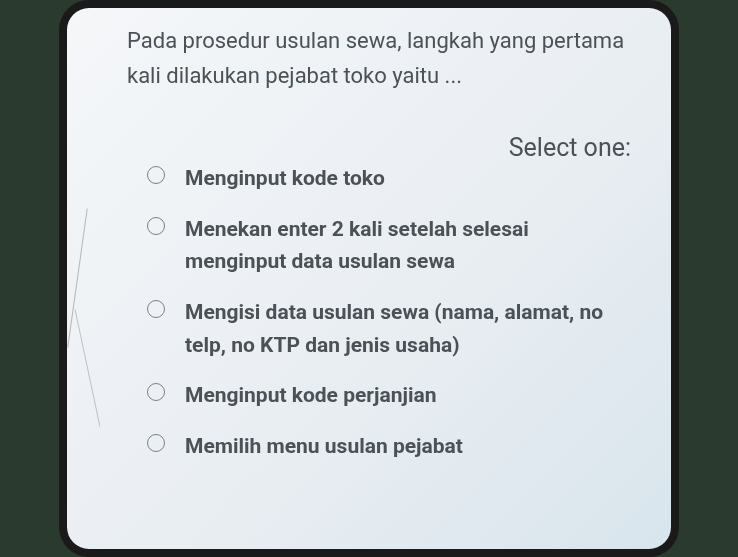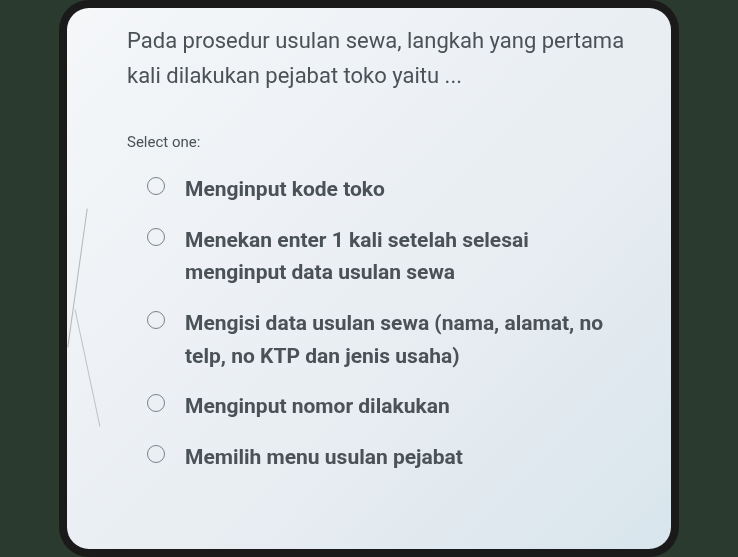--- a/index.html
+++ b/index.html
@@ -31,23 +31,23 @@
       position: relative;
     }
     .question-text {
       font-size: 22px;
       color: #4a5258;
       line-height: 1.6;
       margin-bottom: 40px;
       margin-top: 5px;
     }
     .select-label {
-      font-size: 15px;
+      font-size: 25px;
       color: #4a5258;
-      margin-bottom: 22px;
+      text-align: right;
     }
     .options-container {
       padding-left: 20px;
       font-weight: bold;
     }
     .option-row {
       display: flex;
       align-items: flex-start;
       margin-bottom: 18px;
       cursor: pointer;
@@ -99,31 +99,31 @@
 
     <div class="options-container">
 
       <div class="option-row">
         <div class="radio-circle"></div>
         <div class="option-text">Menginput kode toko</div>
       </div>
 
       <div class="option-row">
         <div class="radio-circle"></div>
-        <div class="option-text">Menekan enter 1 kali setelah selesai menginput data usulan sewa</div>
+        <div class="option-text">Menekan enter 2 kali setelah selesai menginput data usulan sewa</div>
       </div>
 
       <div class="option-row">
         <div class="radio-circle"></div>
         <div class="option-text">Mengisi data usulan sewa (nama, alamat, no telp, no KTP dan jenis usaha)</div>
       </div>
 
       <div class="option-row">
         <div class="radio-circle"></div>
-        <div class="option-text">Menginput nomor dilakukan</div>
+        <div class="option-text">Menginput kode perjanjian</div>
       </div>
 
       <div class="option-row">
         <div class="radio-circle"></div>
         <div class="option-text">Memilih menu usulan pejabat</div>
       </div>
 
     </div>
   </div>
 </div>

